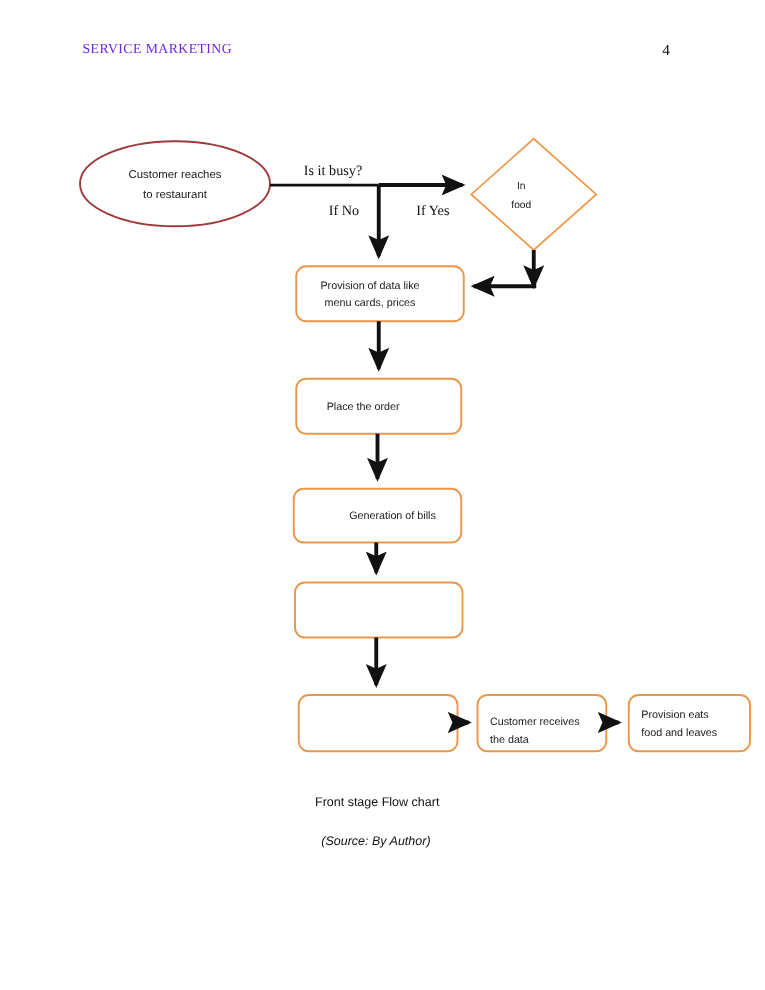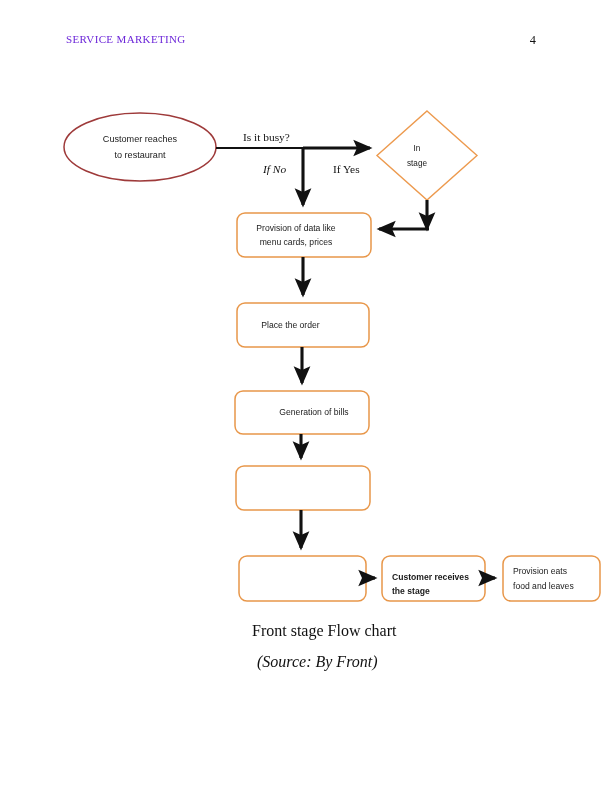--- a/index.html
+++ b/index.html
@@ -103,43 +103,44 @@
     height: 66px;
     font-size: 8.2px;
     line-height: 15px;
   }
 
   .label-provision { left: 238px; top: 214px; width: 116px; height: 42px; }
   .label-place     { left: 238px; top: 304px; width: 105px; height: 42px; text-align: right; }
   .label-generate  { left: 236px; top: 392px; width: 156px; height: 41px; }
   .label-payment   { left: 237px; top: 467px; width: 132px; height: 42px; }
   .label-prepare   { left: 240px; top: 557px; width: 125px; height: 43px; }
-  .label-receives  { left: 387px; top: 557px; width: 93px; height: 54px; padding-left: 5px; box-sizing: border-box; font-weight: bold; }
+  .label-receives  { left: 387px; top: 557px; width: 93px; height: 54px; padding-left: 5px; box-sizing: border-box; }
   .label-eats      { left: 508px; top: 557px; width: 90px; height: 43px; padding-left: 5px; box-sizing: border-box; }
 
   
   .edge-label {
     position: absolute;
     font-family: "Liberation Serif", serif;
     font-size: 11.4px;
     color: #111111;
     white-space: nowrap;
     pointer-events: none;
   }
   .edge-busy { left: 229px; top: 131px; margin-left: 14px; }
-  .edge-no   { left: 263px; top: 163px; font-style: italic; }
+  .edge-no   { left: 263px; top: 163px; }
   .edge-yes  { left: 333px; top: 163px; }
 
   
   .caption {
     position: absolute;
-    font-family: Liberation Serif, serif;
-    font-size: 16px;
+    font-family: Liberation Sans, sans-serif;
+    font-size: 10px;
     color: #111111;
     white-space: nowrap;
+    margin-top: 15px;
   }
   .caption-title  { left: 252px; top: 622px; }
   .caption-source { left: 257px; top: 653px; font-style: italic; }
 </style>
 </head>
 <body>
 
 <div class="page">
 
   <div class="doc-header">
@@ -199,21 +200,21 @@
     <div class="node-text label-start">
       <div>
         <div>Customer reaches</div>
         <div>to restaurant</div>
       </div>
     </div>
 
     <div class="node-text label-decision">
       <div>
         <div>In</div>
-        <div>stage</div>
+        <div>food</div>
       </div>
     </div>
 
     <div class="node-text label-provision">
       <div>
         <div>Provision of data like</div>
         <div>menu cards, prices</div>
       </div>
     </div>
 
@@ -223,32 +224,32 @@
 
     <div class="node-text label-generate">
       <div>Generation of bills</div>
     </div>
 
 
 
     <div class="node-text label-receives left">
       <div>
         <div>Customer receives</div>
-        <div>the stage</div>
+        <div>the data</div>
       </div>
     </div>
 
     <div class="node-text label-eats left">
       <div>
         <div>Provision eats</div>
         <div>food and leaves</div>
       </div>
     </div>
 
     <div class="edge-label edge-busy">Is it busy?</div>
     <div class="edge-label edge-no">If No</div>
     <div class="edge-label edge-yes">If Yes</div>
   </div>
 
   <div class="caption caption-title">Front stage Flow chart</div>
-  <div class="caption caption-source">(Source: By Front)</div>
+  <div class="caption caption-source">(Source: By Author)</div>
 
 </div>
 
 </body></html>

